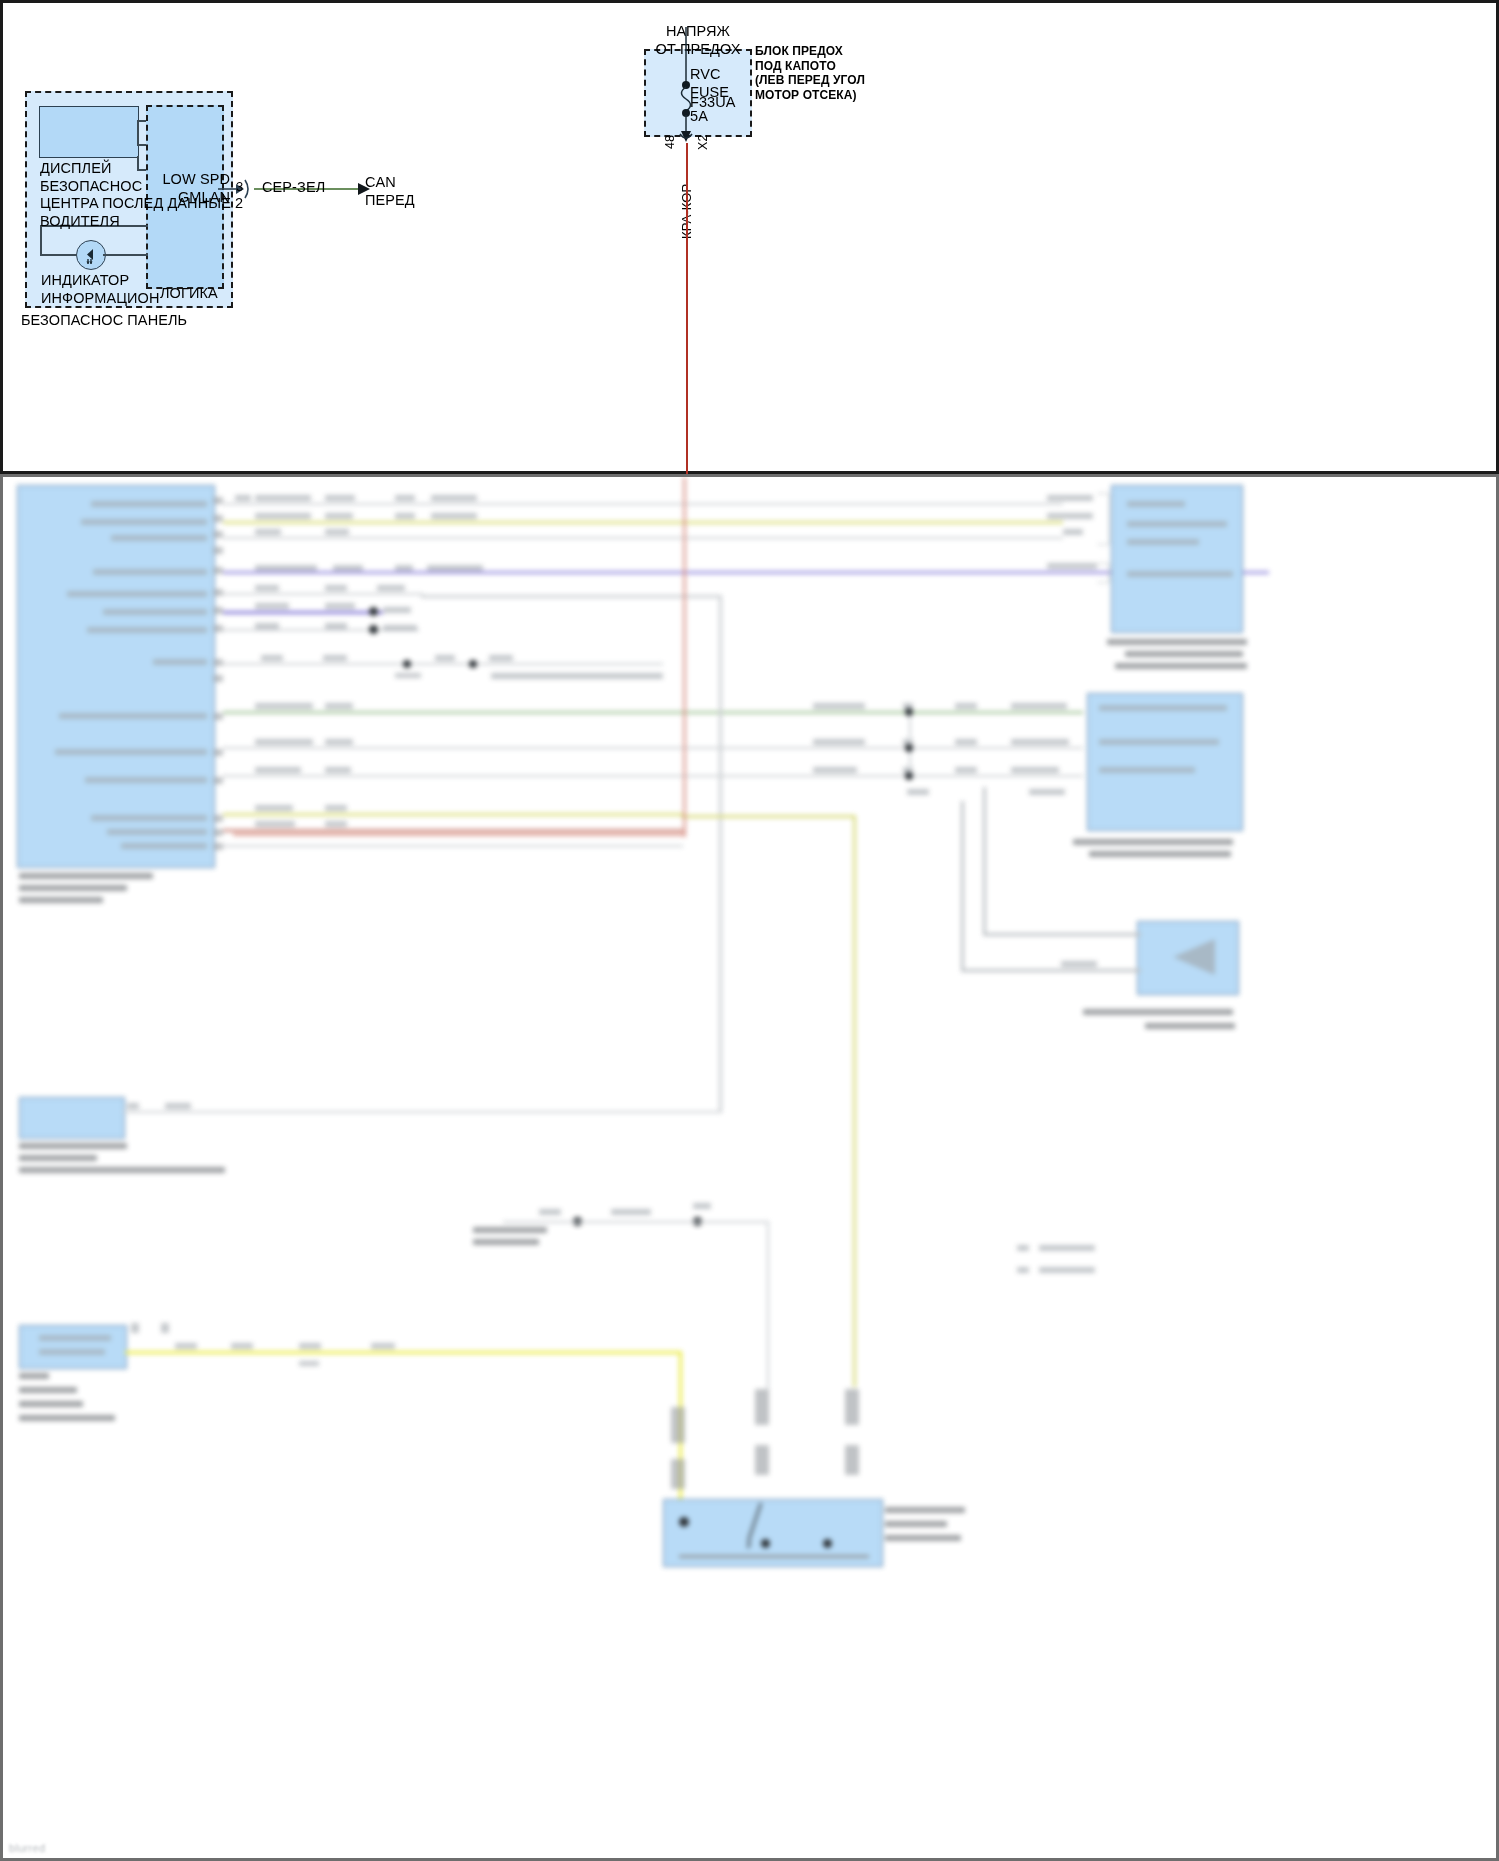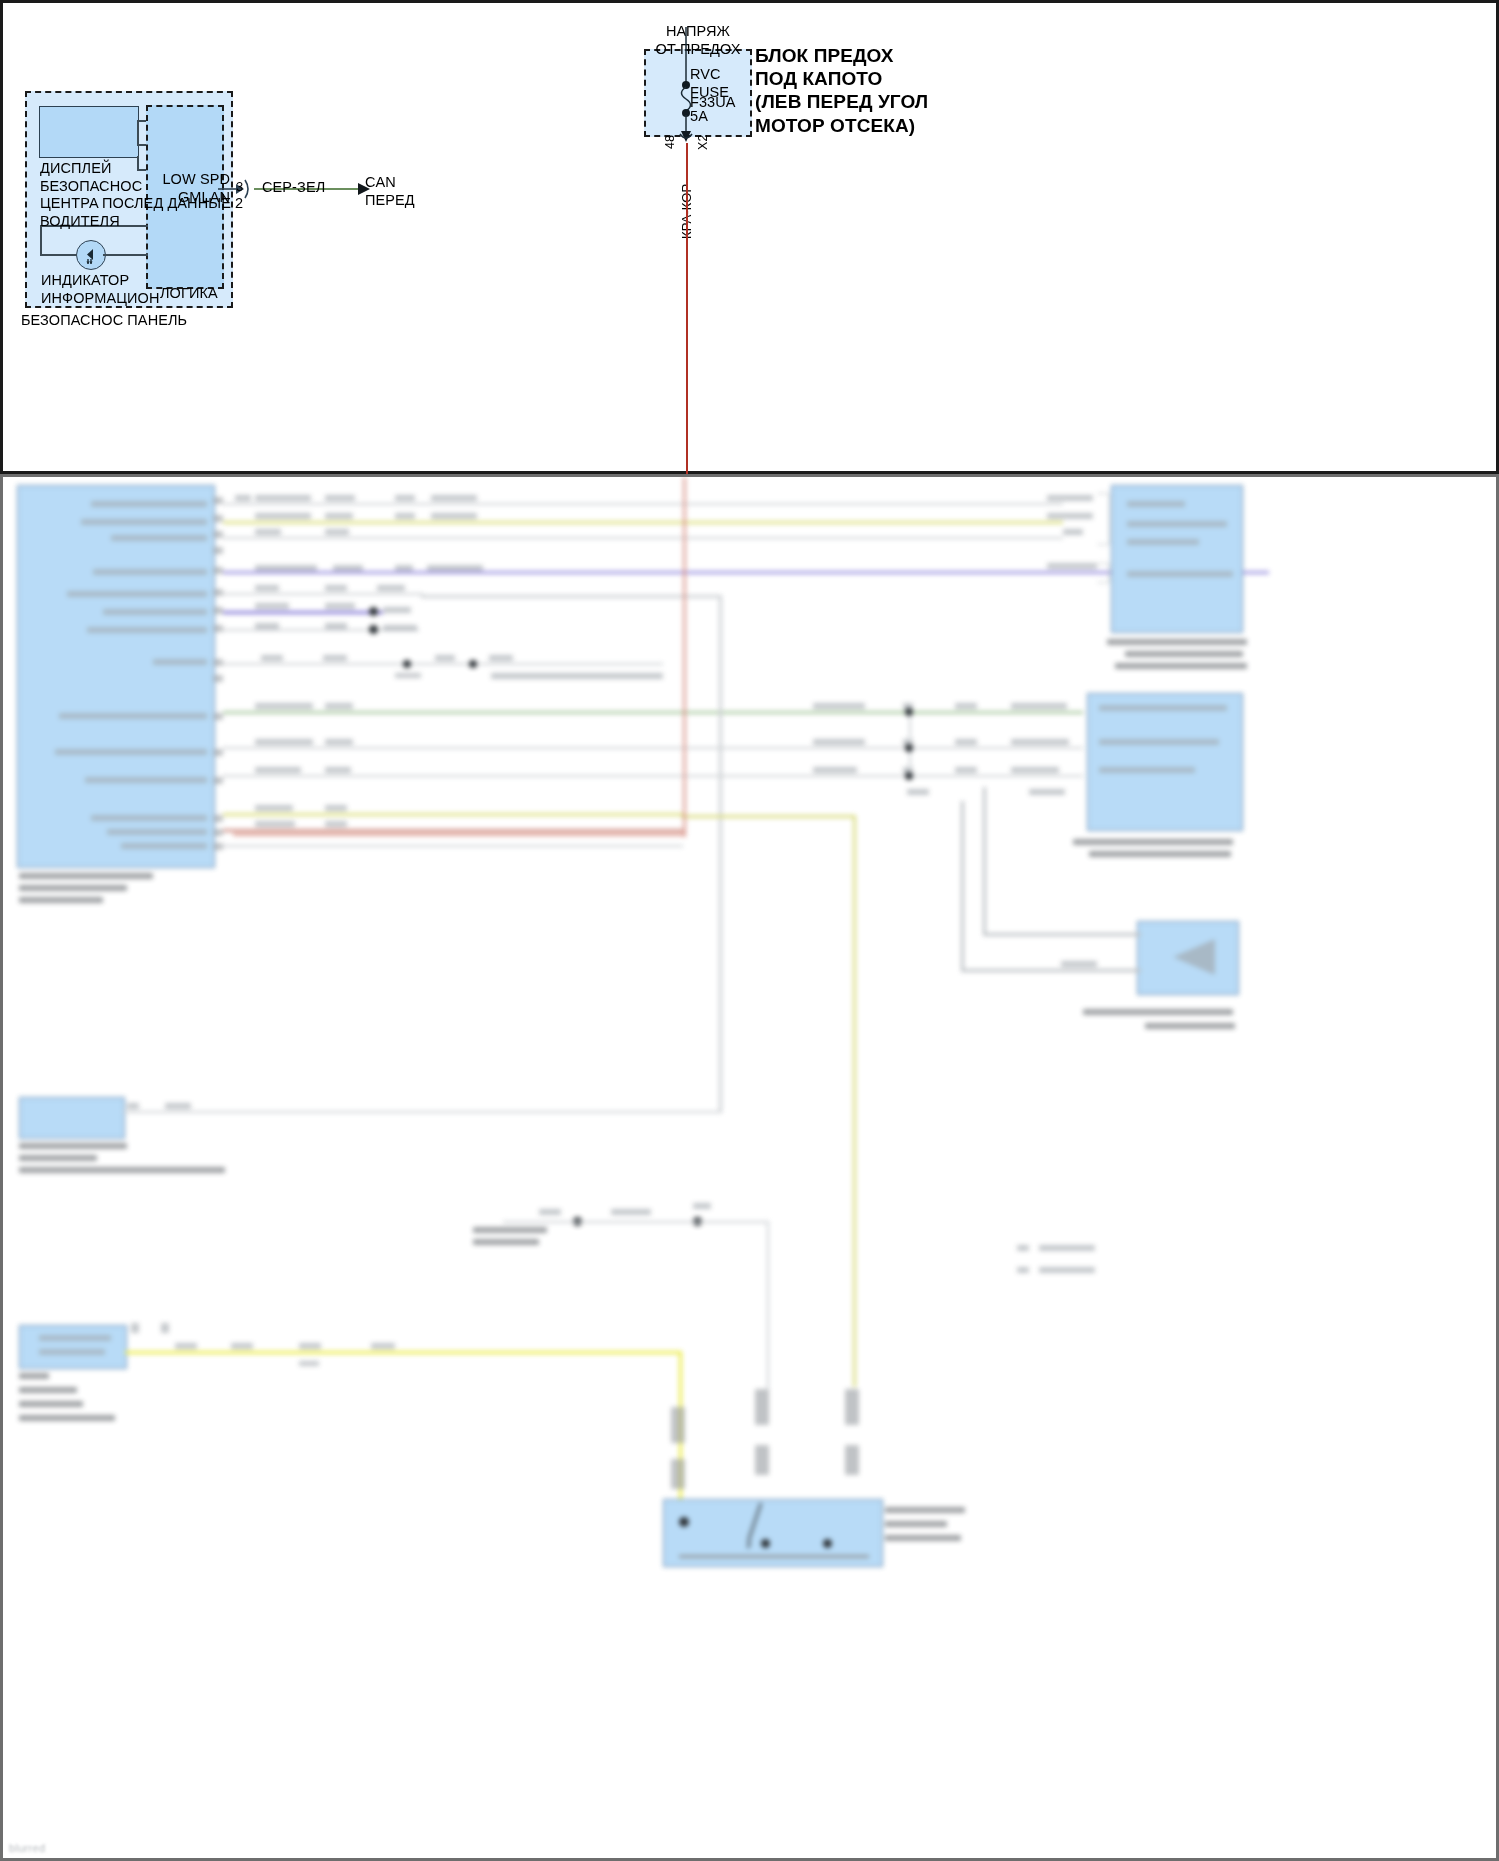--- a/index.html
+++ b/index.html
@@ -142,21 +142,21 @@
       <path d="M28 60 q-9 6 0 12 q9 6 0 12" stroke="#1b2b36" stroke-width="1.5" fill="none"></path>
       <circle cx="28" cy="86" r="4" fill="#101a21"></circle>
       <line x1="28" y1="88" x2="28" y2="106" stroke="#1b2b36" stroke-width="1.5"></line>
       <path d="M23 104 L28 115 L33 104 Z" fill="#101a21"></path>
     </svg>
 
     <div class="t-txt" style="left:687px;top:63px;">RVC
 FUSE</div>
     <div class="t-txt" style="left:687px;top:91px;">F33UA</div>
     <div class="t-txt" style="left:687px;top:105px;">5A</div>
-    <div class="t-txt" style="left:752px;top:41px;font-weight:bold;font-size:19px;">БЛОК ПРЕДОХ
+    <div class="t-txt" style="left:752px;top:41px;font-weight:bold;font-size:12px;">БЛОК ПРЕДОХ
 ПОД КАПОТО
 (ЛЕВ ПЕРЕД УГОЛ
 МОТОР ОТСЕКА)</div>
 
     <svg class="abs" style="left:672px;top:129px;" width="28" height="14">
       <path d="M5 2 Q11 10 17 2" stroke="#1b2b36" stroke-width="1.5" fill="none"></path>
     </svg>
 
     <div class="t-txt" style="left:660px;top:146px;font-size:12.5px;transform:rotate(-90deg);transform-origin:left top;">48</div>
     <div class="t-txt" style="left:693px;top:147px;font-size:12.5px;transform:rotate(-90deg);transform-origin:left top;">X2</div>

